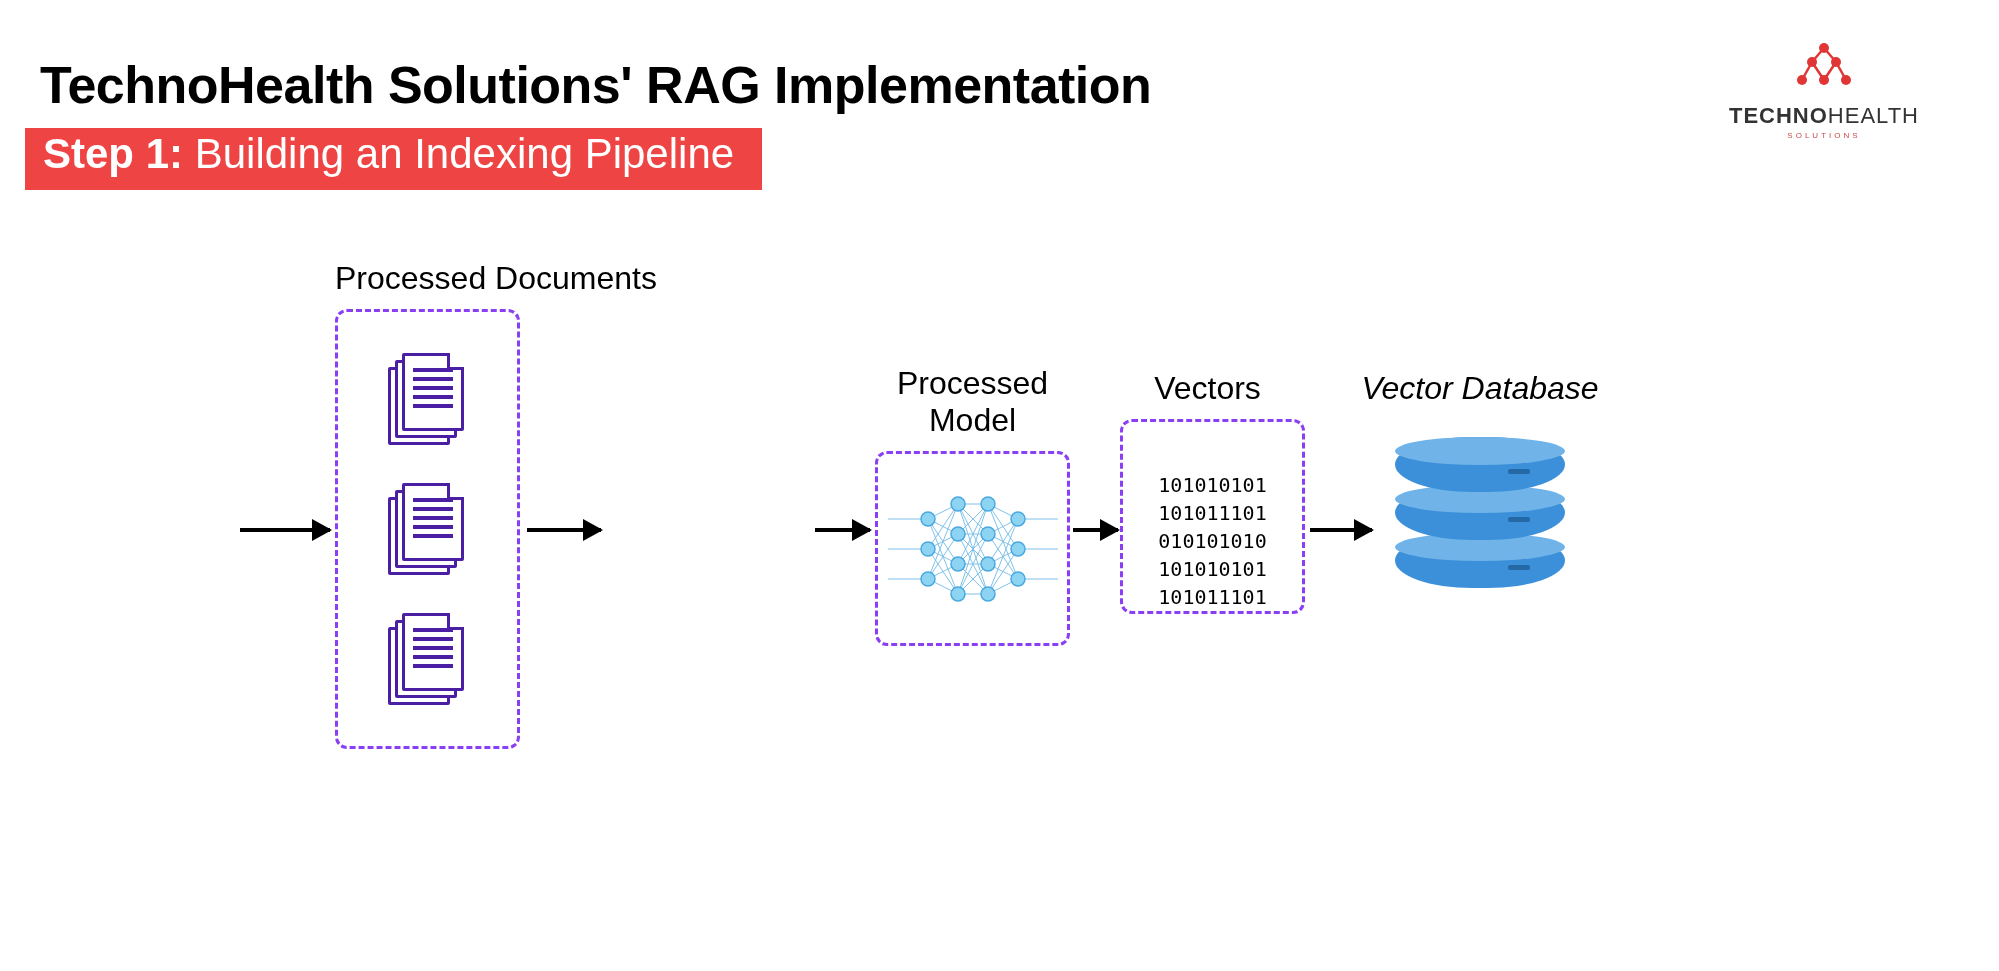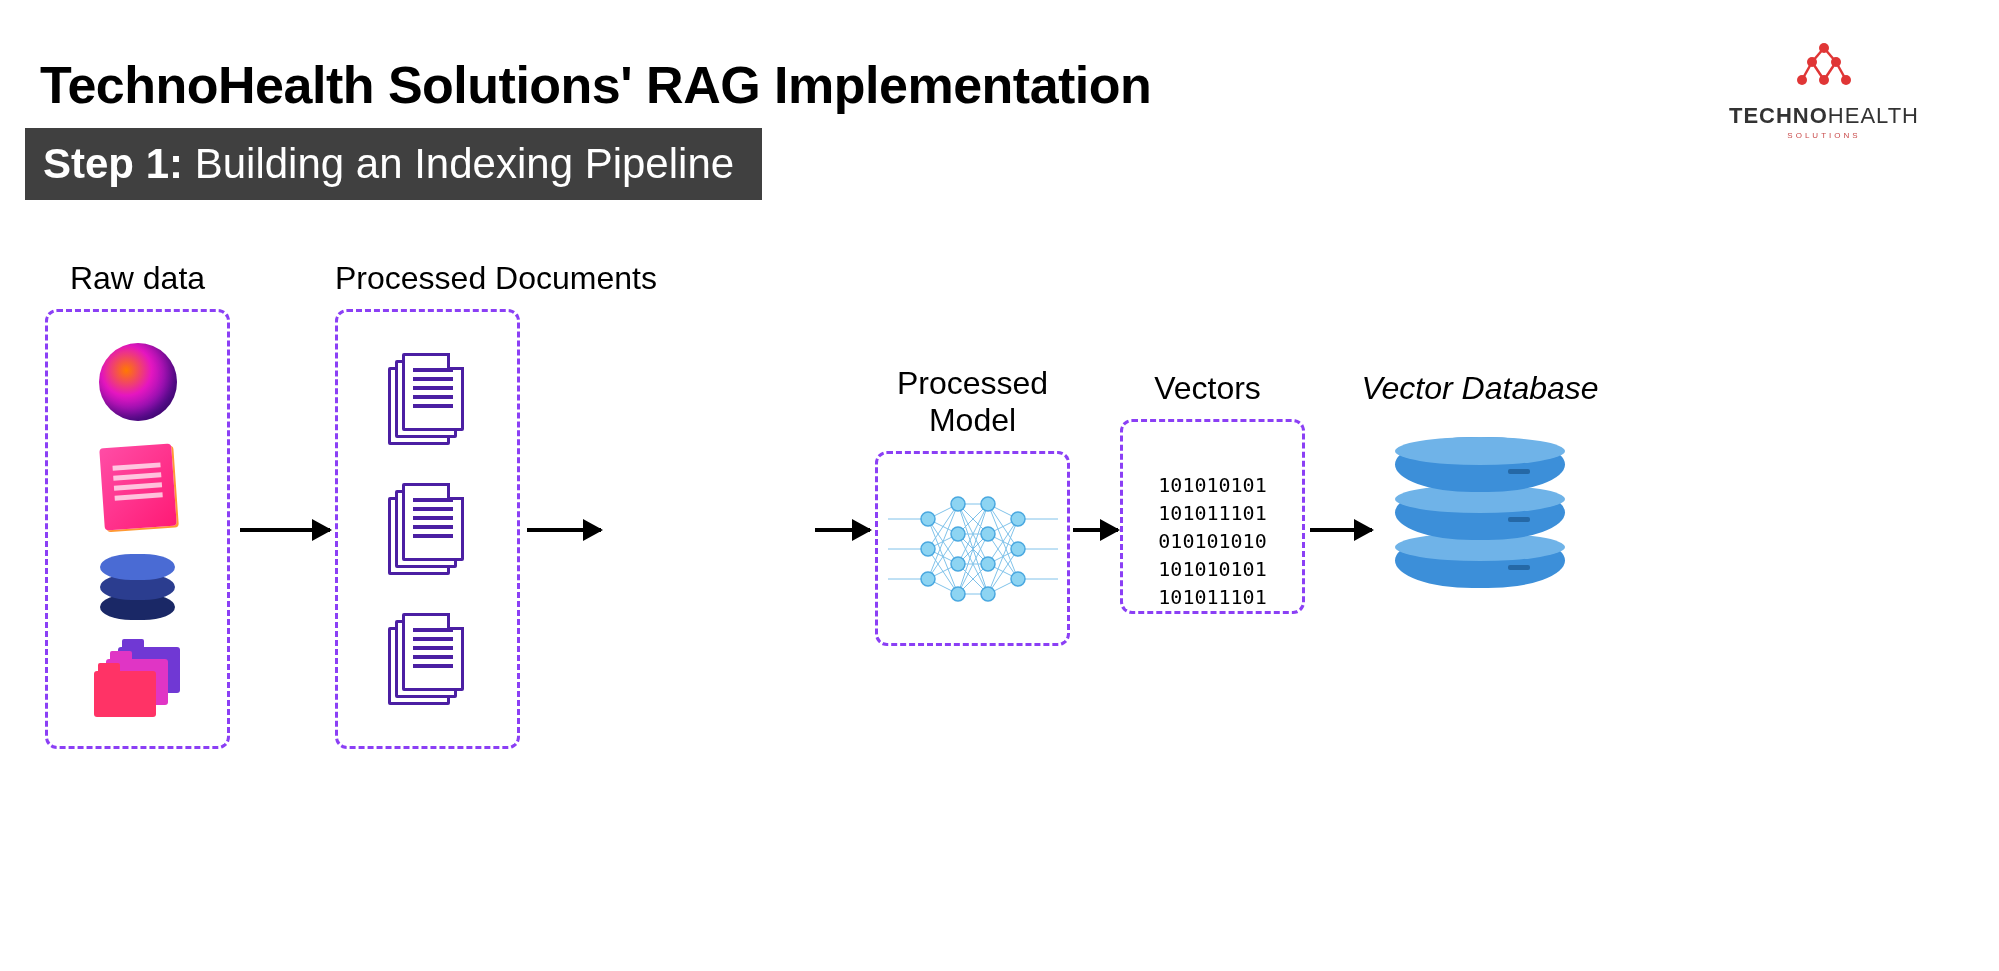--- a/index.html
+++ b/index.html
@@ -17,24 +17,24 @@
   top: 55px;
   font-size: 52px;
   font-weight: 800;
   color: #000;
   letter-spacing: -0.5px;
 }
 .step-banner {
   position: absolute;
   left: 25px;
   top: 128px;
-  background: #404040;
+  background: #ef4444;
   color: #fff;
   font-size: 42px;
-  padding: 12px 28px 12px 18px;
+  padding: 2px 28px 12px 18px;
 }
 .step-banner .step-bold { font-weight: 800; }
 .step-banner .step-text { font-weight: 400; }
 
 .logo {
   position: absolute;
   right: 80px;
   top: 40px;
   text-align: center;
 }
@@ -368,39 +368,20 @@
     </svg>
   </div>
   <div class="logo-text">
     <span class="bold">TECHNO</span><span class="thin">HEALTH</span>
   </div>
   <div class="logo-sub">SOLUTIONS</div>
 </div>
 
 <div class="pipeline">
 
-  <div class="raw-col">
-    <div class="box-label">Raw data</div>
-    <div class="dashed-box raw-box">
-      <div class="globe"></div>
-      <div class="pink-doc"></div>
-      <div class="small-db">
-        <div class="cyl top"></div>
-        <div class="cyl mid"></div>
-        <div class="cyl bot"></div>
-        <div class="dot" style="top:24px"></div>
-        <div class="dot" style="top:44px"></div>
-      </div>
-      <div class="folders">
-        <div class="folder f1"></div>
-        <div class="folder f2"></div>
-        <div class="folder f3"></div>
-      </div>
-    </div>
-  </div>
 
   <div class="arrow" style="left:195px; top:268px; width:90px;"></div>
 
   <div class="proc-col">
     <div class="box-label">Processed Documents</div>
     <div class="dashed-box proc-box">
       <div class="doc-stack">
         <div class="page p1"></div>
           <div class="page p2"></div>
           <div class="page p3"></div>

